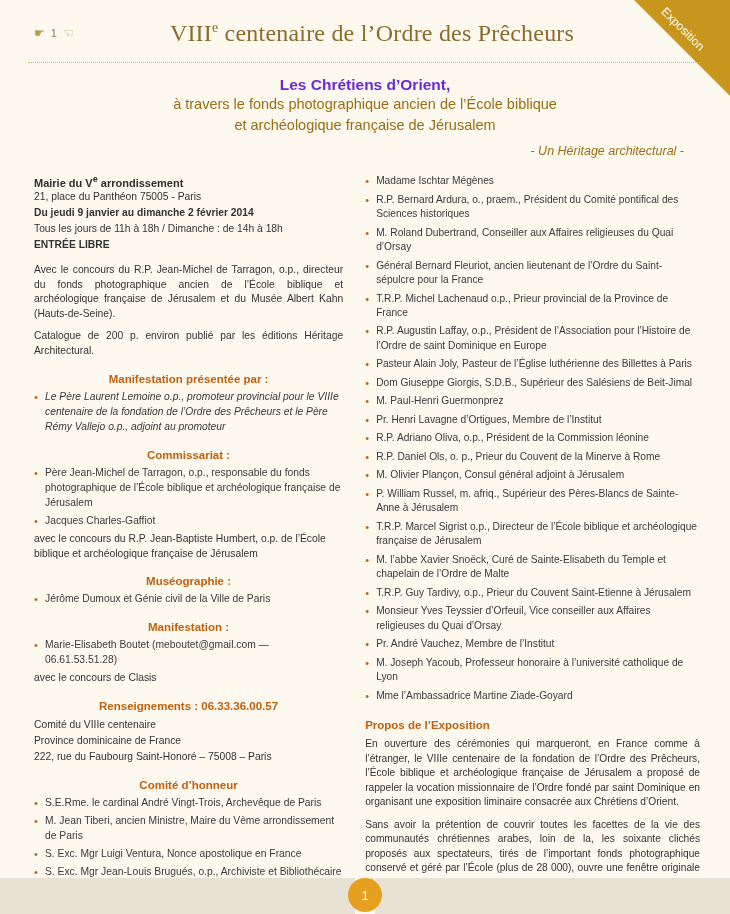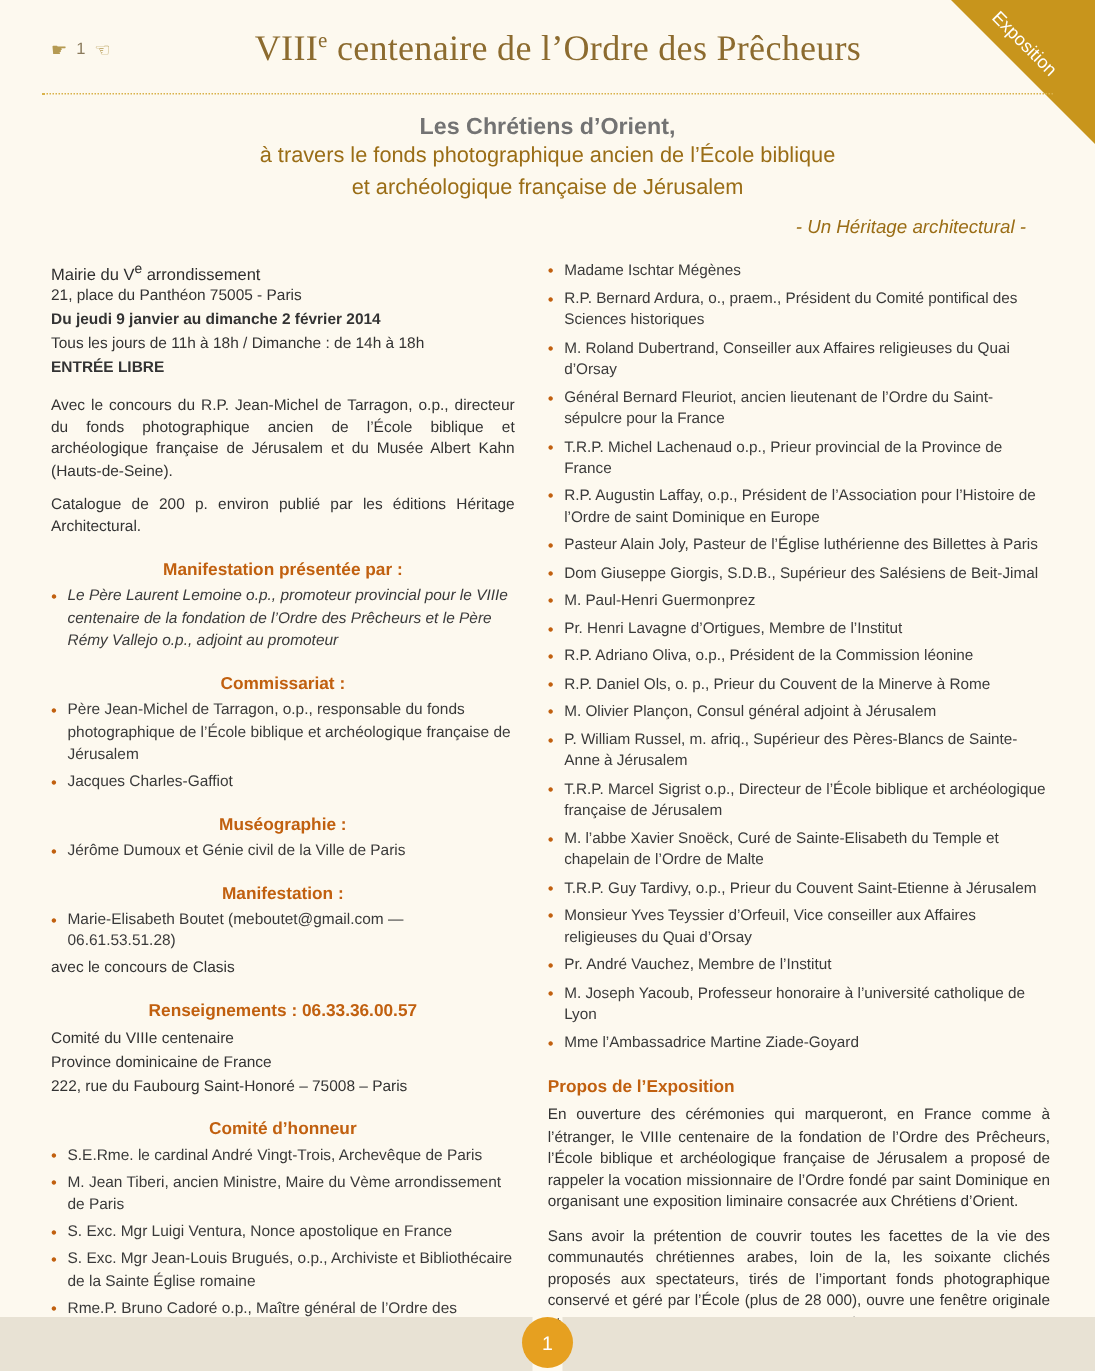--- a/index.html
+++ b/index.html
@@ -75,21 +75,21 @@
   
   .title-block {
     text-align: center;
     margin-top: 14px;
     padding: 0 46px;
     color: #9a6d16;
   }
   .title-block .t1 {
     font-weight: bold;
     font-size: 15.5px;
-    color: #737373;
+    color: #6d28d9;
     text-align: center;
   }
   .title-block .t2 {
     font-size: 14.5px;
     color: #9a6d16;
     line-height: 1.35;
     margin-top: 1px;
   }
   .title-block .t3 {
     font-size: 12.5px;
@@ -135,21 +135,21 @@
   }
   ul.bul > li::before {
     content: "•";
     position: absolute;
     left: 0; top: 0;
     color: #c1600f;
     font-size: 11px;
   }
   .sub-note { font-size: 10.3px; line-height: 1.45; margin: 3px 0 0 0; }
 
-  .mairie-head { font-weight: normal; font-size: 11px; color: #2e2e2e; }
+  .mairie-head { font-weight: bold; font-size: 11px; color: #2e2e2e; }
   .line { font-size: 10.3px; line-height: 1.55; }
 
   
   ul.names { list-style: none; margin: 0; padding: 0; }
   ul.names > li {
     position: relative;
     padding-left: 11px;
     font-size: 10.2px;
     line-height: 1.42;
     margin-bottom: 4px;
@@ -242,20 +242,21 @@
     <h3 class="sec">Manifestation présentée par :</h3>
     <ul class="bul">
       <li class="it">Le Père Laurent Lemoine o.p., promoteur provincial pour le VIIIe centenaire de la fondation de l’Ordre des Prêcheurs et le Père Rémy Vallejo o.p., adjoint au promoteur</li>
     </ul>
 
     <h3 class="sec">Commissariat :</h3>
     <ul class="bul">
       <li>Père Jean-Michel de Tarragon, o.p., responsable du fonds photographique de l’École biblique et archéologique française de Jérusalem</li>
       <li>Jacques Charles-Gaffiot</li>
     </ul>
+    <p class="sub-note">avec le concours du R.P. Jean-Baptiste Humbert, o.p. de l’École biblique et archéologique française de Jérusalem</p>
 
     <h3 class="sec">Muséographie :</h3>
     <ul class="bul">
       <li>Jérôme Dumoux et Génie civil de la Ville de Paris</li>
     </ul>
 
     <h3 class="sec">Manifestation :</h3>
     <ul class="bul">
       <li>Marie-Elisabeth Boutet (meboutet@gmail.com — 06.61.53.51.28)</li>
     </ul>

